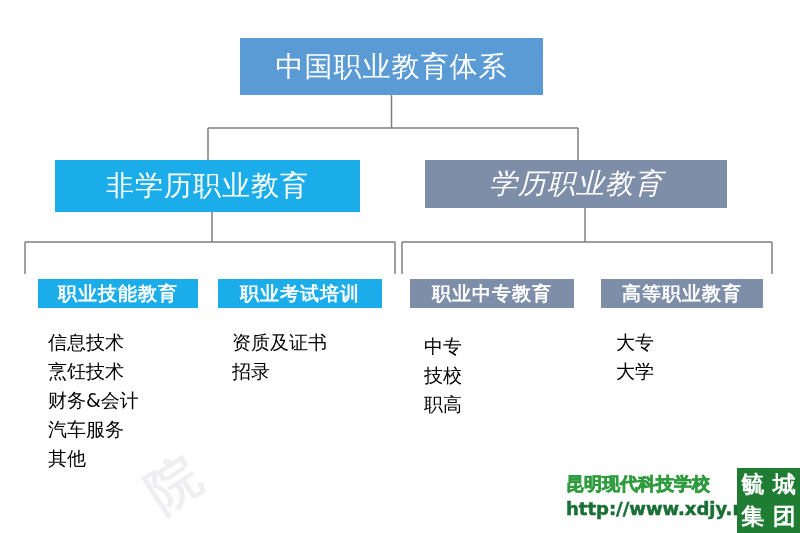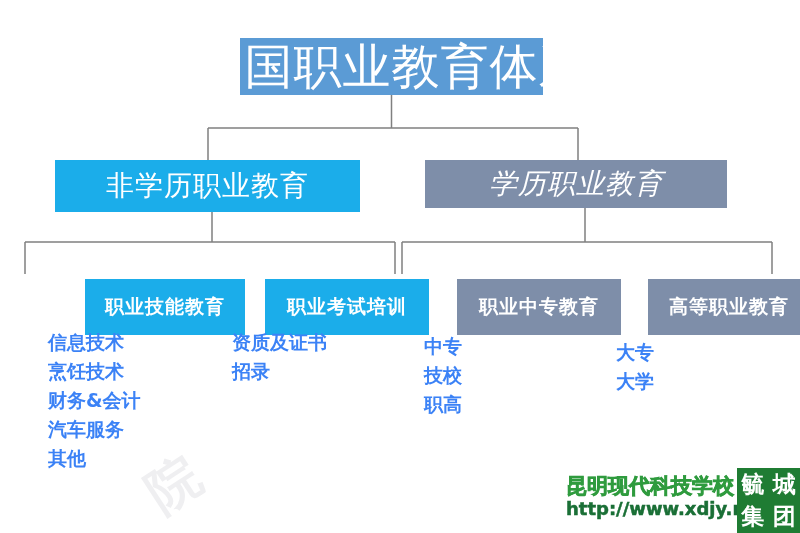--- a/index.html
+++ b/index.html
@@ -17,61 +17,61 @@
     position:absolute;
     display:flex;align-items:center;justify-content:center;
     color:#ffffff;
     font-family:"DejaVu Serif","Liberation Serif",serif;
     text-align:center;
     white-space:nowrap;
   }
   .root-box{
     left:240px;top:38px;width:303px;height:57px;
     background:#5b9bd5;
-    font-size:48px;letter-spacing:1px;
+    font-size:28px;letter-spacing:1px;
   }
   .branch-box{font-size:28px;letter-spacing:1px;}
   .branch-left{left:55px;top:160px;width:305px;height:52px;background:#1badea;}
   .branch-right{left:425px;top:160px;width:302px;height:48px;background:#7e8ea9;font-style:italic;}
   .child-box{
-    top:279px;height:56px;
-    font-size:19px;font-weight:bold;letter-spacing:1px;margin-left:47px;
+    top:279px;height:29px;
+    font-size:19px;font-weight:bold;letter-spacing:1px;
   }
   .child-cyan{background:#1badea;}
   .child-slate{background:#7e8ea9;}
   .child-1{left:38px;width:160px;}
   .child-2{left:218px;width:164px;text-align:right;}
   .child-3{left:410px;width:164px;}
   .child-4{left:601px;width:162px;}
   .leaf-list{
     position:absolute;
-    color:#3b82f6;
-    font-size:19px;font-weight:700;
+    color:#000000;
+    font-size:19px;font-weight:400;
     line-height:29px;
     white-space:nowrap;
   }
   .list-1{left:48px;top:328px;}
   .list-2{left:232px;top:328px;}
   .list-3{left:424px;top:332px;}
-  .list-4{left:616px;top:328px;margin-top:10px;}
+  .list-4{left:616px;top:328px;}
   .connectors{position:absolute;left:0;top:0;width:800px;height:533px;pointer-events:none;}
   .connectors path{stroke:#808080;stroke-width:1.5;fill:none;}
   .watermark{
     position:absolute;left:148px;top:450px;
     font-size:52px;font-weight:bold;
     color:rgba(140,140,155,0.14);
     transform:rotate(-33deg);
     pointer-events:none;
   }
   .footer{
     position:absolute;left:560px;top:466px;width:240px;height:67px;
   }
   .school-name{
     position:absolute;left:6px;top:6px;
-    font-size:21px;font-weight:900;
+    font-size:18px;font-weight:900;
     color:#2f9b3e;
     -webkit-text-stroke:0.7px #2f9b3e;
     white-space:nowrap;
   }
   .school-url{
     position:absolute;left:6px;top:32px;
     font-size:18px;font-weight:bold;
     color:#1a6f36;
     -webkit-text-stroke:0.5px #1a6f36;
     white-space:nowrap;

